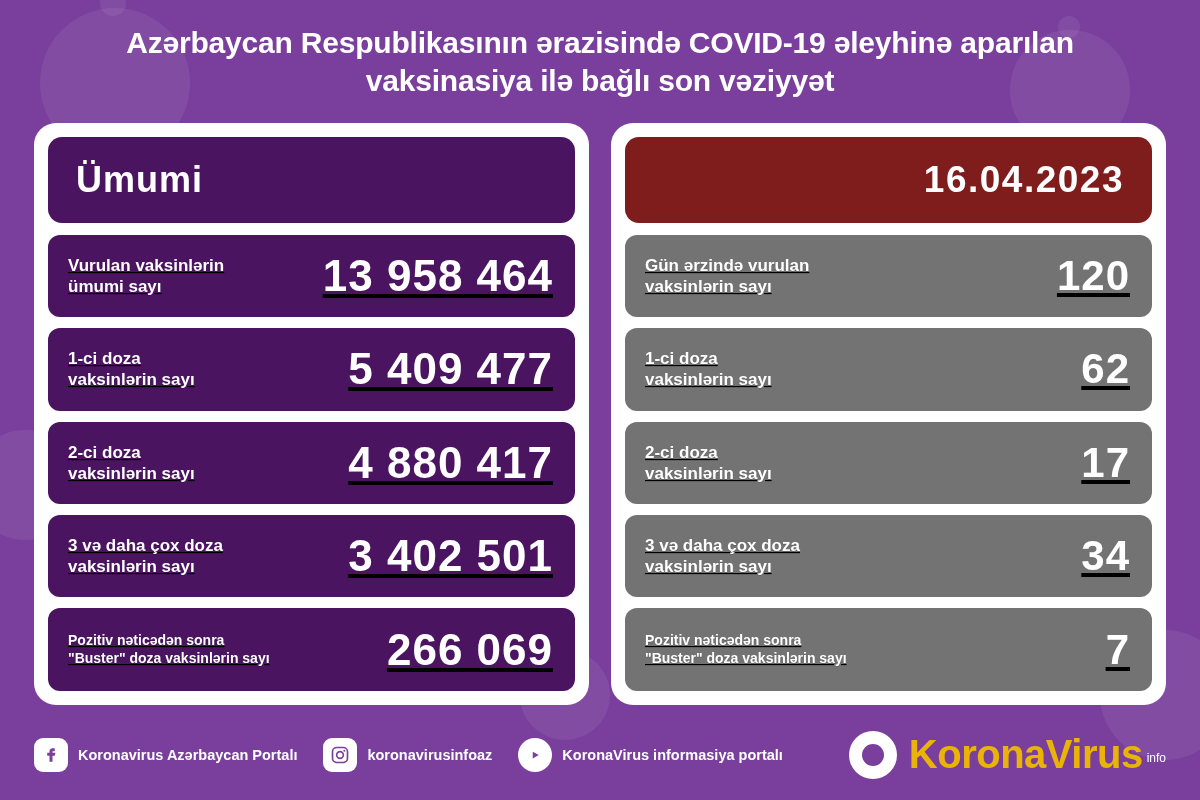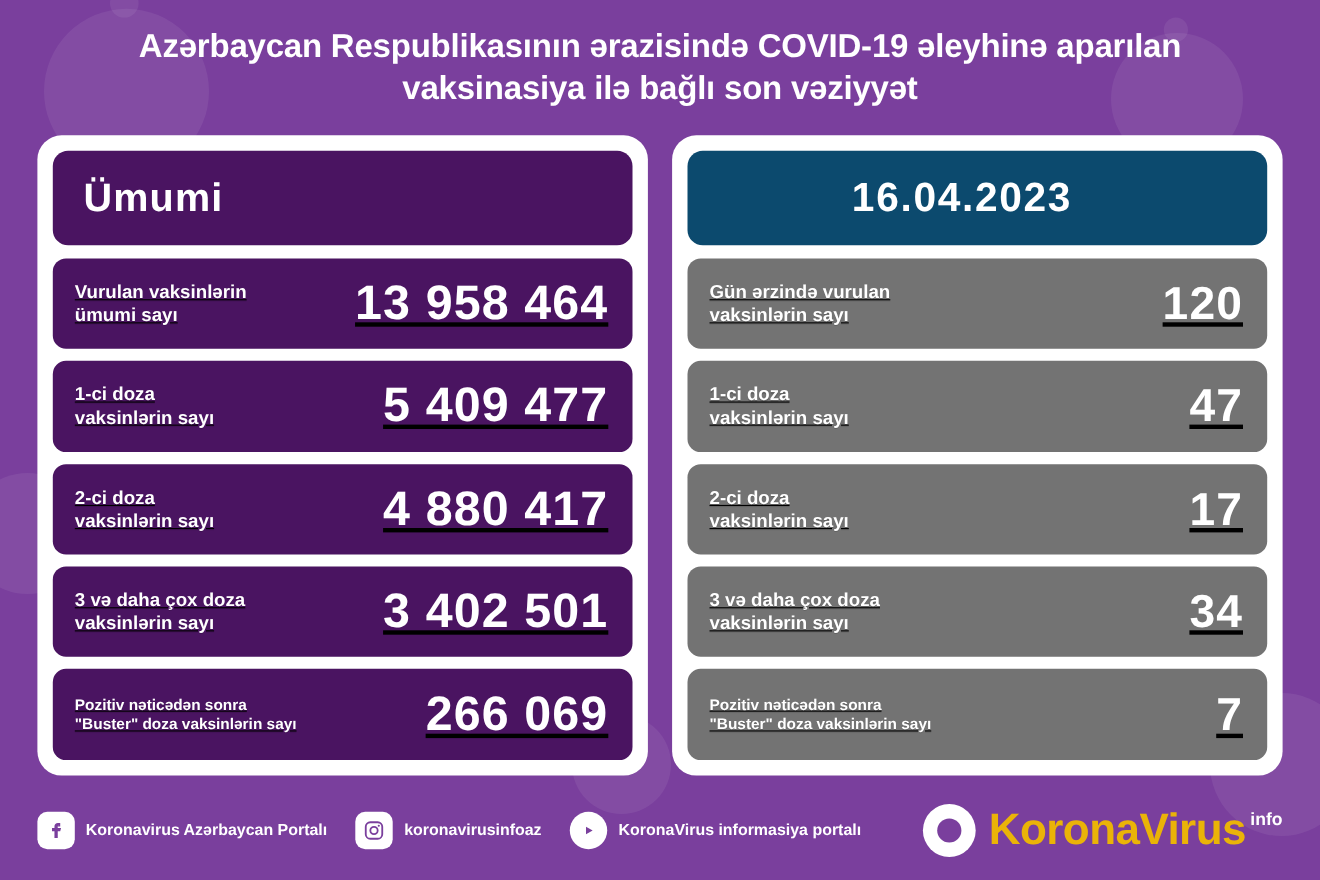--- a/index.html
+++ b/index.html
@@ -77,23 +77,23 @@
     display: flex;
     align-items: center;
     margin-bottom: 12px;
   }
   .header-left {
     background: #4a1461;
     padding-left: 28px;
     justify-content: flex-start;
   }
   .header-right {
-    background: #0c4a6e;
+    background: #7f1d1d;
     padding-right: 28px;
-    justify-content: center;
+    justify-content: flex-end;
   }
   .header-text {
     color: #ffffff;
     font-weight: bold;
     font-size: 36px;
     letter-spacing: 1px;
   }
   .header-right .header-text { font-size: 37px; letter-spacing: 1.5px; }
 
   .rows { display: flex; flex-direction: column; gap: 11px; flex: 1; }
@@ -178,25 +178,25 @@
     background: #7a3f9d;
   }
   .brand-text {
     color: #eab308;
     font-weight: bold;
     font-size: 40px;
     letter-spacing: -0.5px;
   }
   .brand-sup {
     color: #ffffff;
-    font-weight: bold;
-    font-size: 16px;
+    font-weight: normal;
+    font-size: 12px;
     align-self: flex-start;
     margin-left: -8px;
-    margin-top: 6px;
+    margin-top: 20px;
   }
 </style>
 </head>
 <body>
 
 <div id="infographic">
 
   <div class="virus v1"></div>
   <div class="virus v2"></div>
   <div class="virus v3"></div>
@@ -249,21 +249,21 @@
       </div>
       <div class="rows">
         <div class="row row-right">
           <span class="row-label">Gün ərzində vurulan
 vaksinlərin sayı</span>
           <span class="row-value">120</span>
         </div>
         <div class="row row-right">
           <span class="row-label">1-ci doza
 vaksinlərin sayı</span>
-          <span class="row-value">47</span>
+          <span class="row-value">62</span>
         </div>
         <div class="row row-right">
           <span class="row-label">2-ci doza
 vaksinlərin sayı</span>
           <span class="row-value">17</span>
         </div>
         <div class="row row-right">
           <span class="row-label">3 və daha çox doza
 vaksinlərin sayı</span>
           <span class="row-value">34</span>

